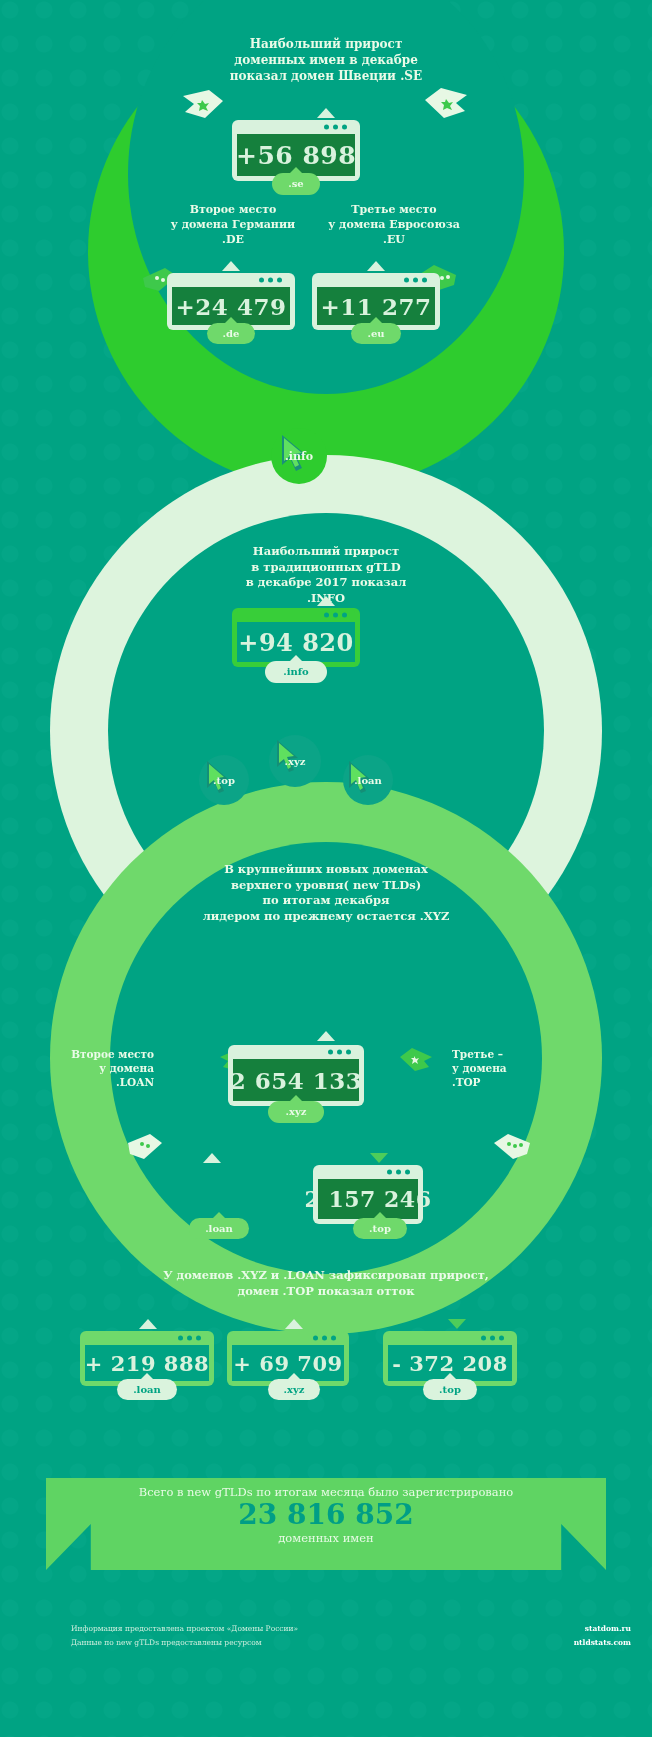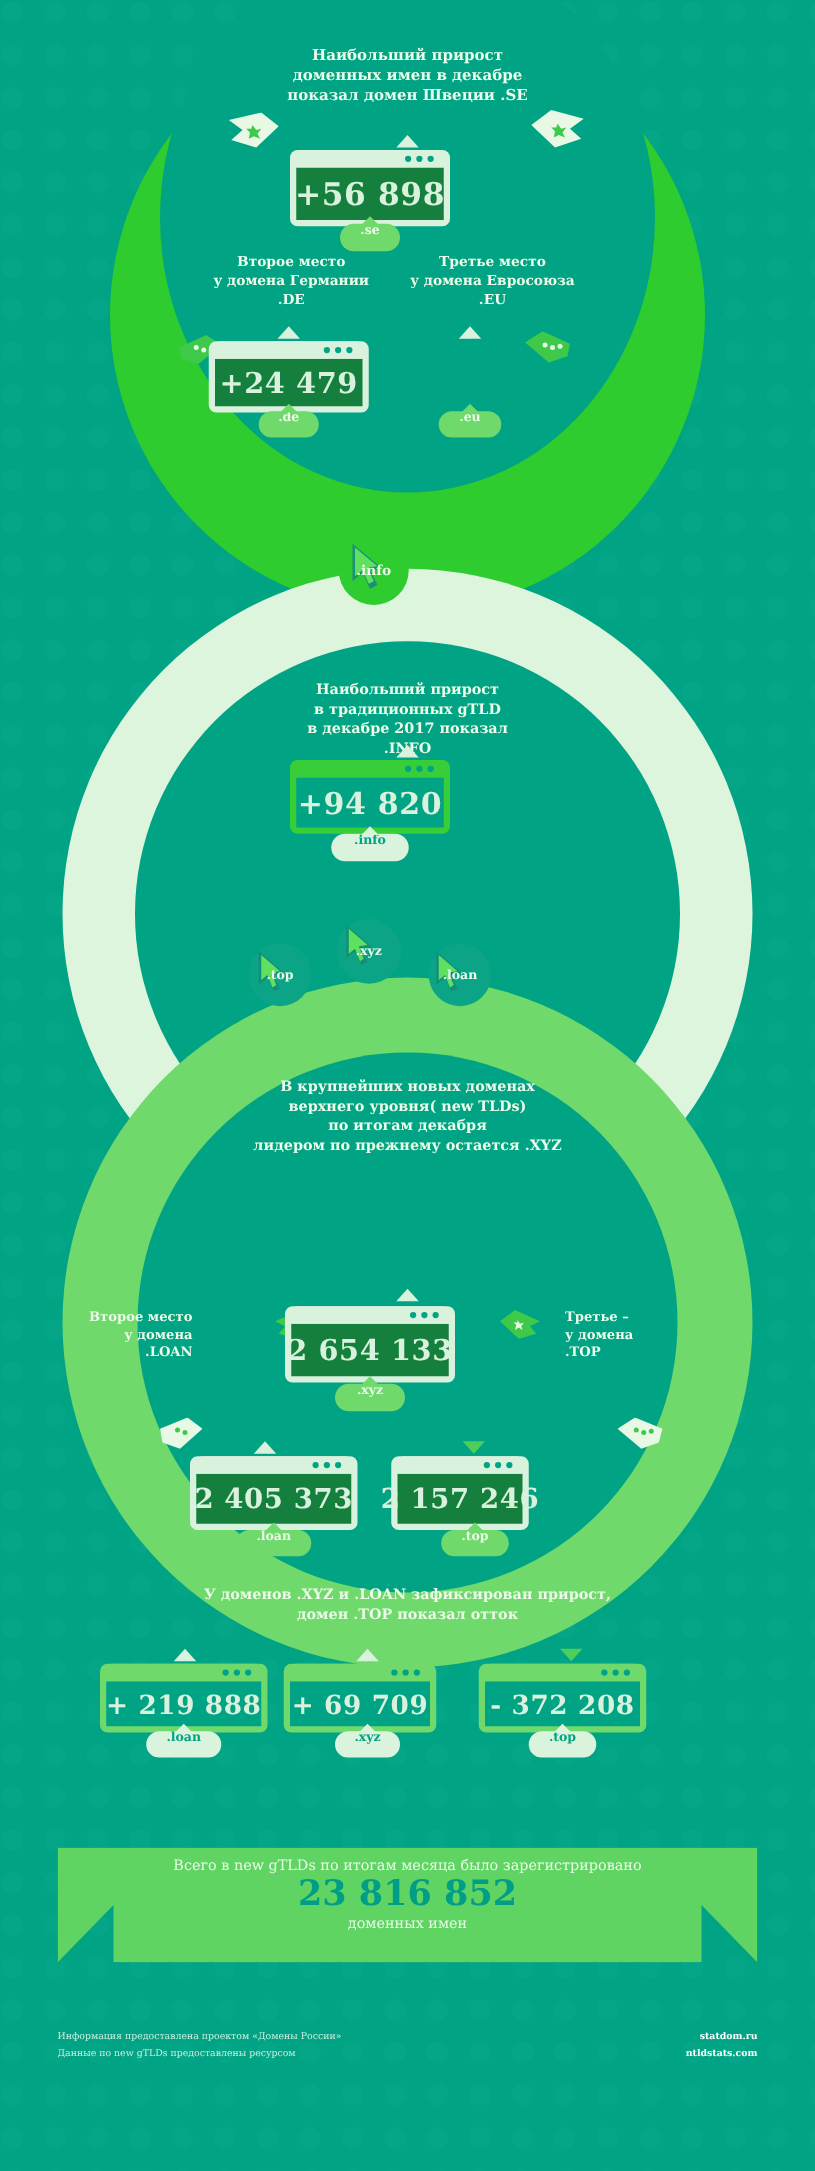--- a/index.html
+++ b/index.html
@@ -44,21 +44,21 @@
   .win.lgreen .bar{background:#6fd96b;}
   .win.lgreen .dots i{background:#00a383;}
   .win.lgreen .screen{background:#00a383;color:#d9f2dd;}
 
   
   .tri{width:0;height:0;border-left:9px solid transparent;border-right:9px solid transparent;}
   .tri.up.cream{border-bottom:10px solid #d9f2dd;}
   .tri.down.green{border-top:10px solid #4dcd5a;}
 
   
-  .tag{position:relative;display:inline-flex;align-items:flex-start;justify-content:center;
+  .tag{position:relative;display:inline-flex;align-items:center;justify-content:center;
     border-radius:14px;font-weight:bold;white-space:nowrap;}
   .tag:before{content:"";position:absolute;top:-6px;left:50%;transform:translateX(-50%);
     width:0;height:0;border-left:7px solid transparent;border-right:7px solid transparent;}
   .tag.green{background:#6fd96b;color:#eafbe8;}
   .tag.green:before{border-bottom:7px solid #6fd96b;}
   .tag.cream{background:#daf3dd;color:#00a383;}
   .tag.cream:before{border-bottom:7px solid #daf3dd;}
 
   
   .badge{position:absolute;border-radius:50%;display:flex;align-items:center;justify-content:center;
@@ -69,21 +69,21 @@
   
   .conf{position:absolute;}
 
   .txt{position:absolute;text-align:center;color:#eafbe8;font-weight:bold;line-height:1.35;}
 
   
   .banner{position:absolute;background:#5fd463;color:#e8fbe6;text-align:center;
     clip-path:polygon(0 0,100% 0,100% 100%,92% 50%,92% 100%,8% 100%,8% 50%,0 100%);}
   .banner .big{color:#009e86;font-weight:bold;}
 
-  .credits{position:absolute;color:#cdeedd;font-size:7.5px;line-height:1.9;}
+  .credits{position:absolute;color:#cdeedd;font-size:7.5px;line-height:1.9;margin-left:25px;}
   .credits.right{text-align:right;font-weight:bold;color:#ffffff;}
 </style>
 </head>
 <body>
 
 <div class="stage">
 
   <div class="texture"></div>
 
   <div class="arc" style="left:88px;top:14px;width:476px;height:476px;background:#2ecc2e;"></div>
@@ -167,20 +167,30 @@
     </div>
     <div class="screen" style="height:38px;font-size:23px;">+24 479</div>
   </div>
   <div style="position:absolute;left:167px;top:322px;width:128px;text-align:center;">
     <span class="tag green" style="height:21px;padding:0 16px;font-size:10px;">
       <span>.de</span>
     </span>
   </div>
 
   <div class="tri up cream" style="position:absolute;left:367px;top:261px;"></div>
+  <div class="win cream" style="position:absolute;left:312px;top:273px;width:128px;">
+    <div class="bar">
+      <div class="dots">
+          <i></i>
+          <i></i>
+          <i></i>
+        </div>
+    </div>
+    <div class="screen" style="height:38px;font-size:23px;">+11 277</div>
+  </div>
   <div style="position:absolute;left:312px;top:322px;width:128px;text-align:center;">
     <span class="tag green" style="height:21px;padding:0 16px;font-size:10px;">
       <span>.eu</span>
     </span>
   </div>
 
   <div class="arc" style="left:50px;top:455px;width:552px;height:552px;background:#ddf4dd;"></div>
   <div class="arc" style="left:108px;top:513px;width:436px;height:436px;background:#00a383;"></div>
 
   <div class="badge" style="left:271px;top:428px;width:56px;height:56px;background:#2ecc2e;color:#eafbe8;font-size:11px;">
@@ -284,30 +294,20 @@
         <circle cx="14" cy="10" r="2" fill="#3ec94b"></circle>
         <circle cx="20" cy="12" r="2" fill="#3ec94b"></circle>
       </svg>
   </div>
   <div class="txt" style="left:34px;top:1047px;width:120px;font-size:10.5px;text-align:right;">
     <div>Второе место</div>
     <div>у домена</div>
     <div>.LOAN</div>
   </div>
   <div class="tri up cream" style="position:absolute;left:203px;top:1153px;"></div>
-  <div class="win cream" style="position:absolute;left:152px;top:1165px;width:134px;">
-    <div class="bar">
-      <div class="dots">
-          <i></i>
-          <i></i>
-          <i></i>
-        </div>
-    </div>
-    <div class="screen" style="height:40px;font-size:22px;">2 405 373</div>
-  </div>
   <div style="position:absolute;left:152px;top:1217px;width:134px;text-align:center;">
     <span class="tag green" style="height:21px;padding:0 16px;font-size:10px;">
       <span>.loan</span>
     </span>
   </div>
 
   <div class="conf" style="left:494px;top:1134px;">
     <svg width="36" height="26" viewBox="0 0 36 26">
         <polygon points="36,9 14,0 0,9 19,25 33,20" fill="#e7f8e4"></polygon>
         <circle cx="15" cy="10" r="2" fill="#3ec94b"></circle>

